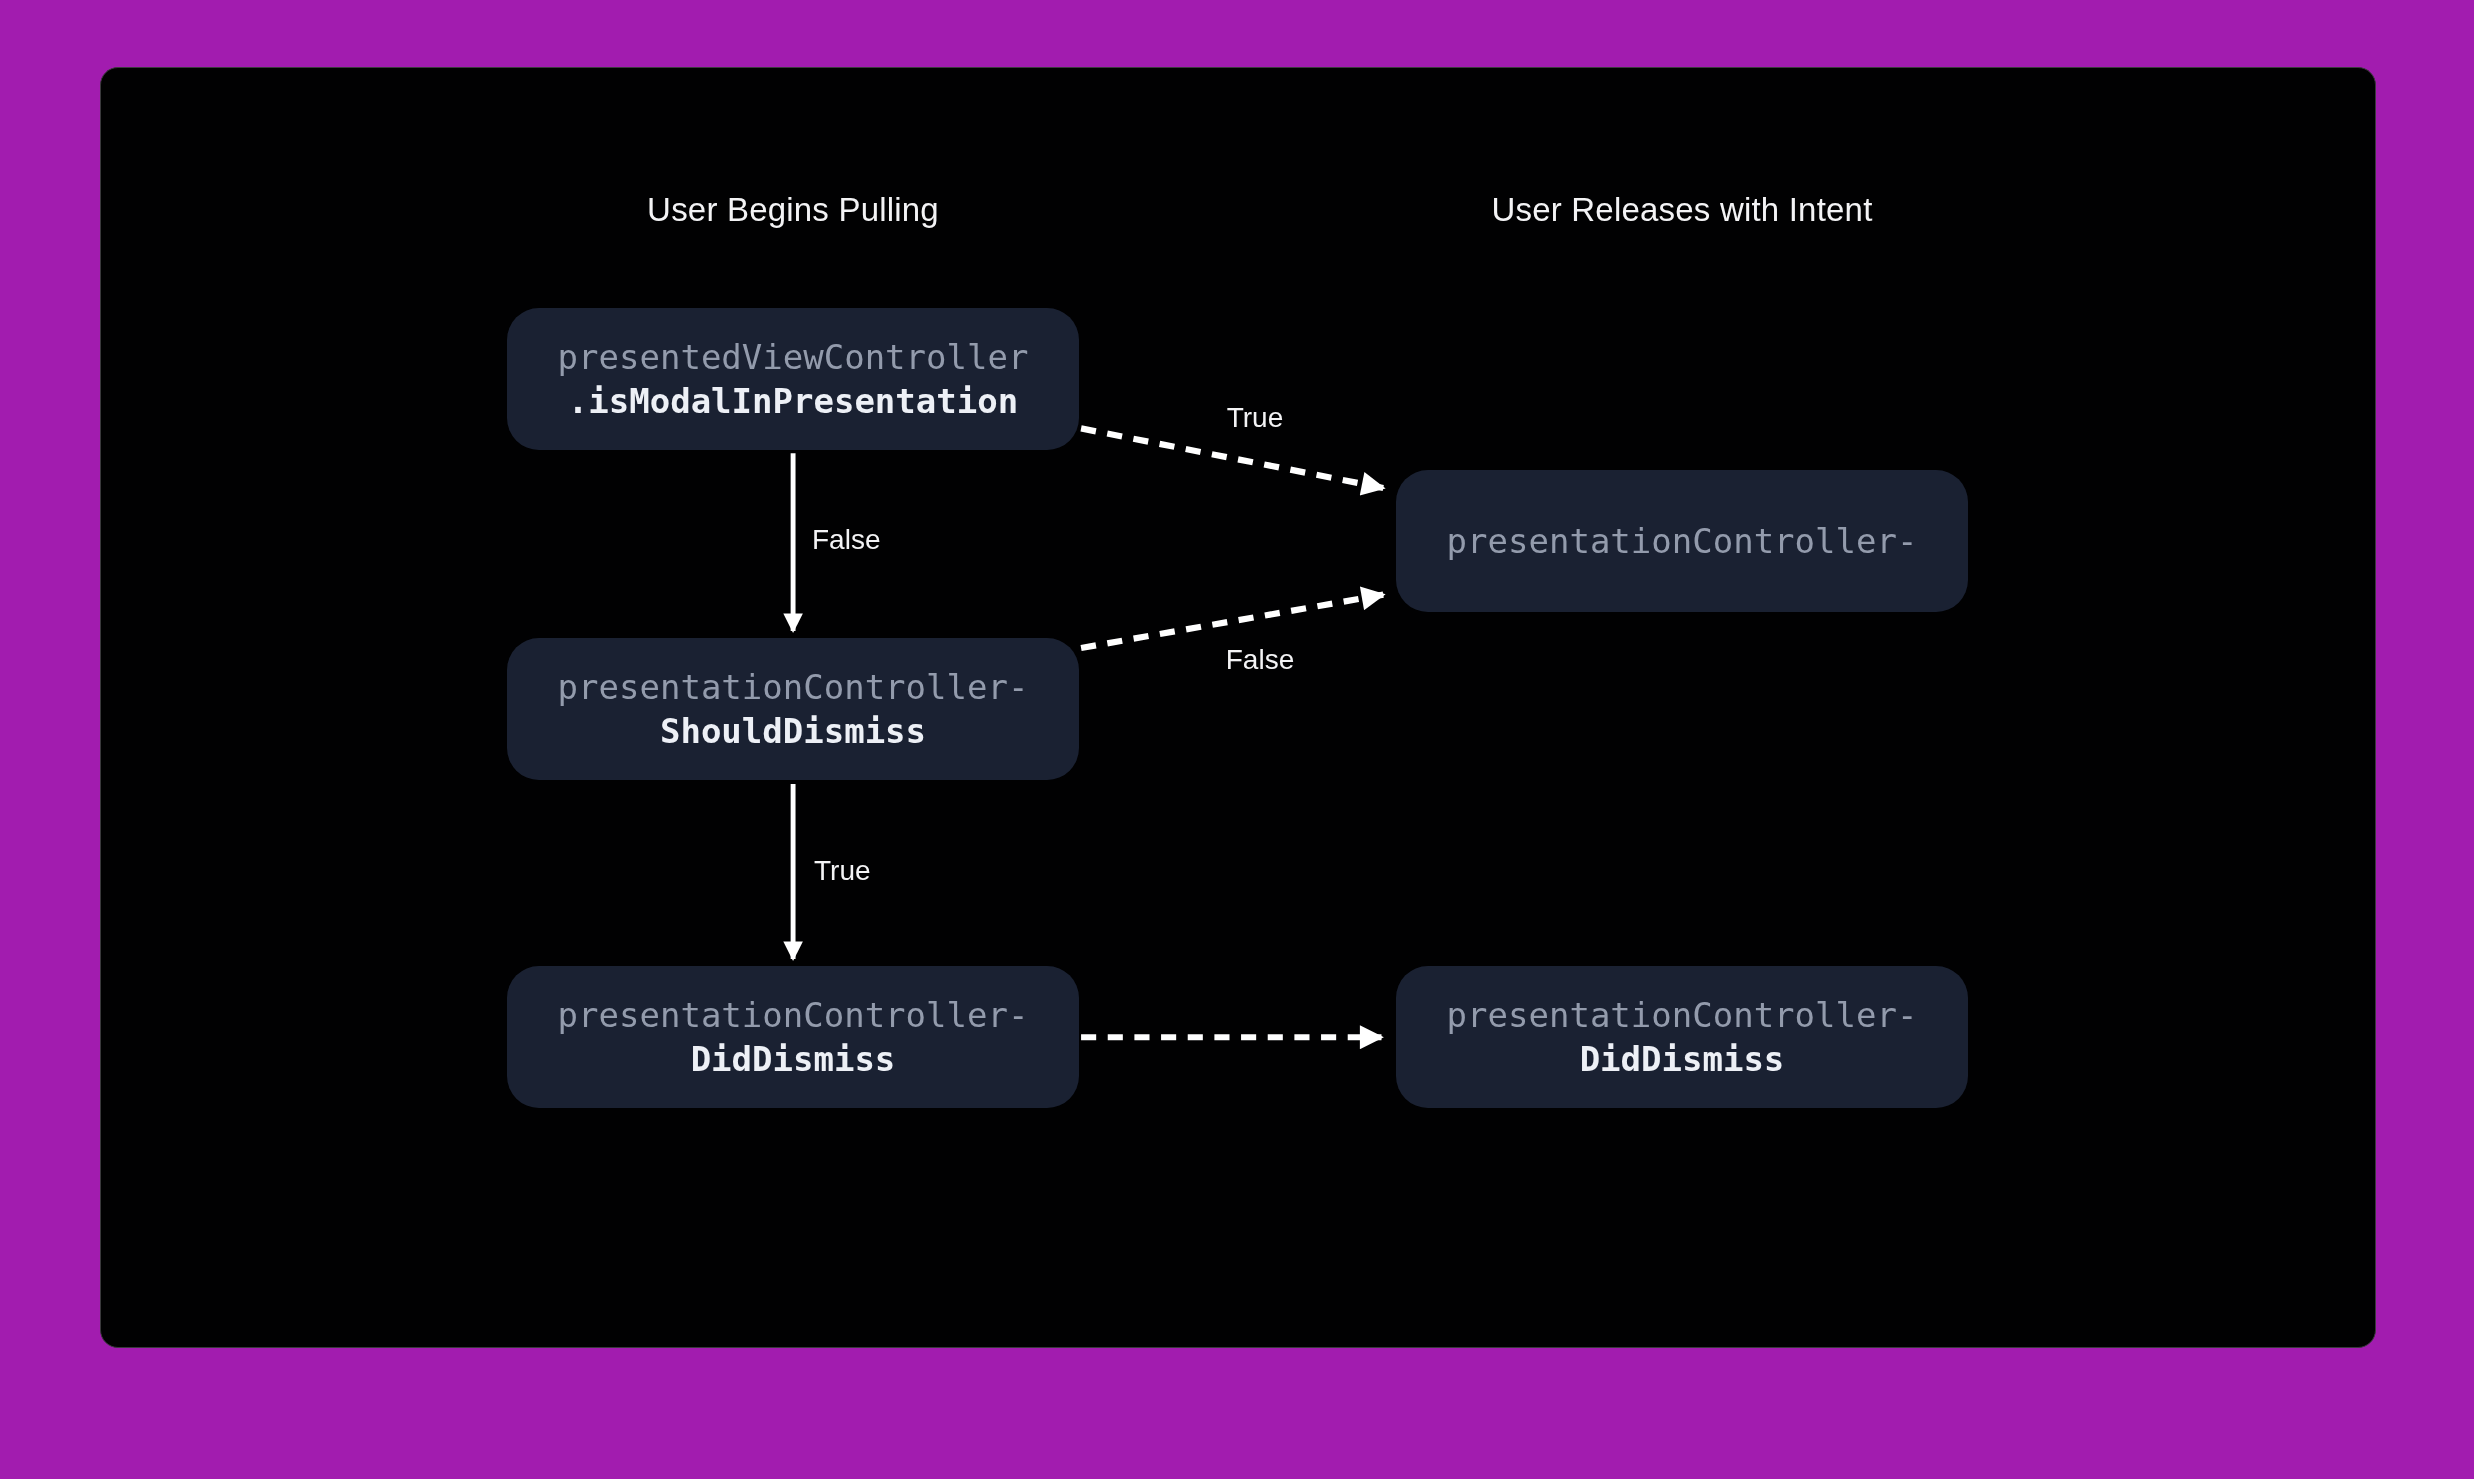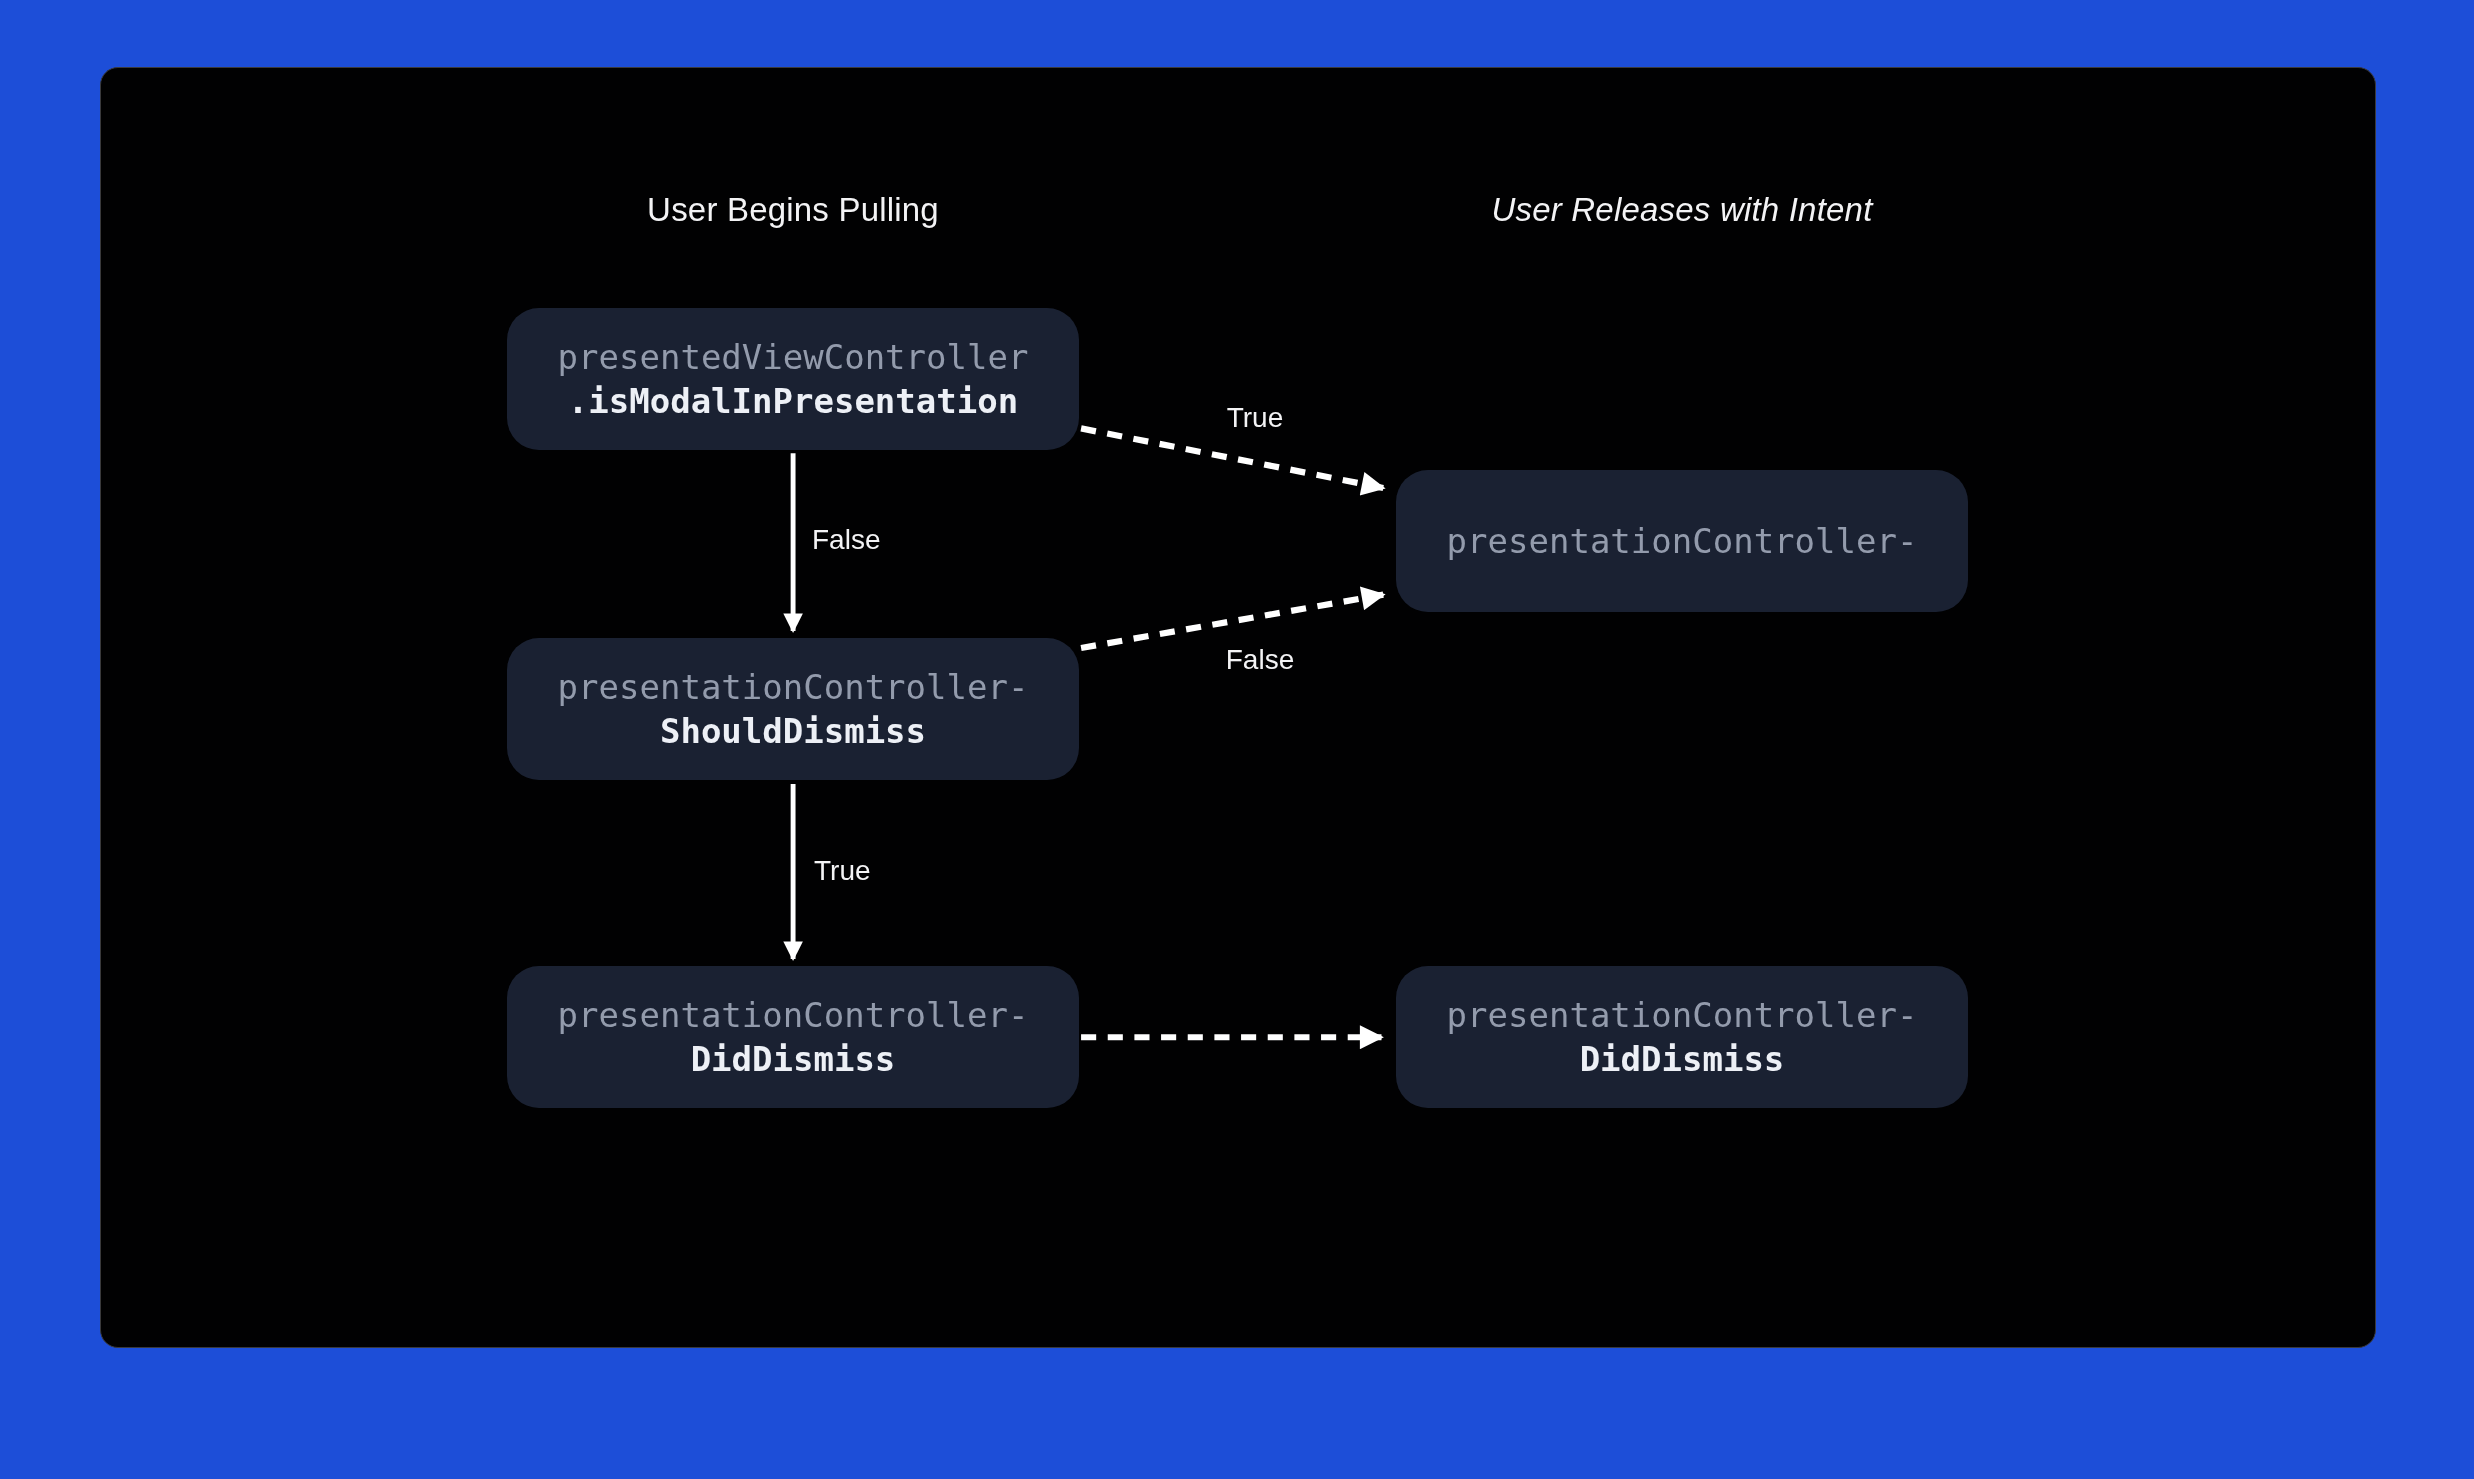--- a/index.html
+++ b/index.html
@@ -4,21 +4,21 @@
 <style>
   html, body {
     margin: 0;
     padding: 0;
     background: #000;
   }
   .stage {
     position: relative;
     width: 2475px;
     height: 1479px;
-    background: #1d4ed8;
+    background: #a21caf;
     overflow: hidden;
     font-family: "Liberation Sans", sans-serif;
   }
   .panel {
     position: absolute;
     left: 100px;
     top: 67px;
     width: 2276px;
     height: 1281px;
     box-sizing: border-box;
@@ -78,21 +78,21 @@
   }
 </style>
 </head>
 <body>
 
 <div class="stage">
 
   <div class="panel"></div>
 
   <div class="col-header" style="left:793px; top:191px;">User Begins Pulling</div>
-  <div class="col-header" style="left:1682px; top:191px;font-style:italic;">User Releases with Intent</div>
+  <div class="col-header" style="left:1682px; top:191px;">User Releases with Intent</div>
 
   <svg class="edges-layer" width="2475" height="1479" viewBox="0 0 2784 1664" xmlns="http://www.w3.org/2000/svg">
     <defs>
       <marker id="ah-solid" viewBox="0 0 10 10" refX="9" refY="5" markerWidth="26" markerHeight="22" orient="auto" markerUnits="userSpaceOnUse">
         <path d="M0,0 L10,5 L0,10 z" fill="#ffffff"></path>
       </marker>
       <marker id="ah-dashed" viewBox="0 0 10 10" refX="9" refY="5" markerWidth="31" markerHeight="27" orient="auto" markerUnits="userSpaceOnUse">
         <path d="M0,0 L10,5 L0,10 z" fill="#ffffff"></path>
       </marker>
     </defs>

